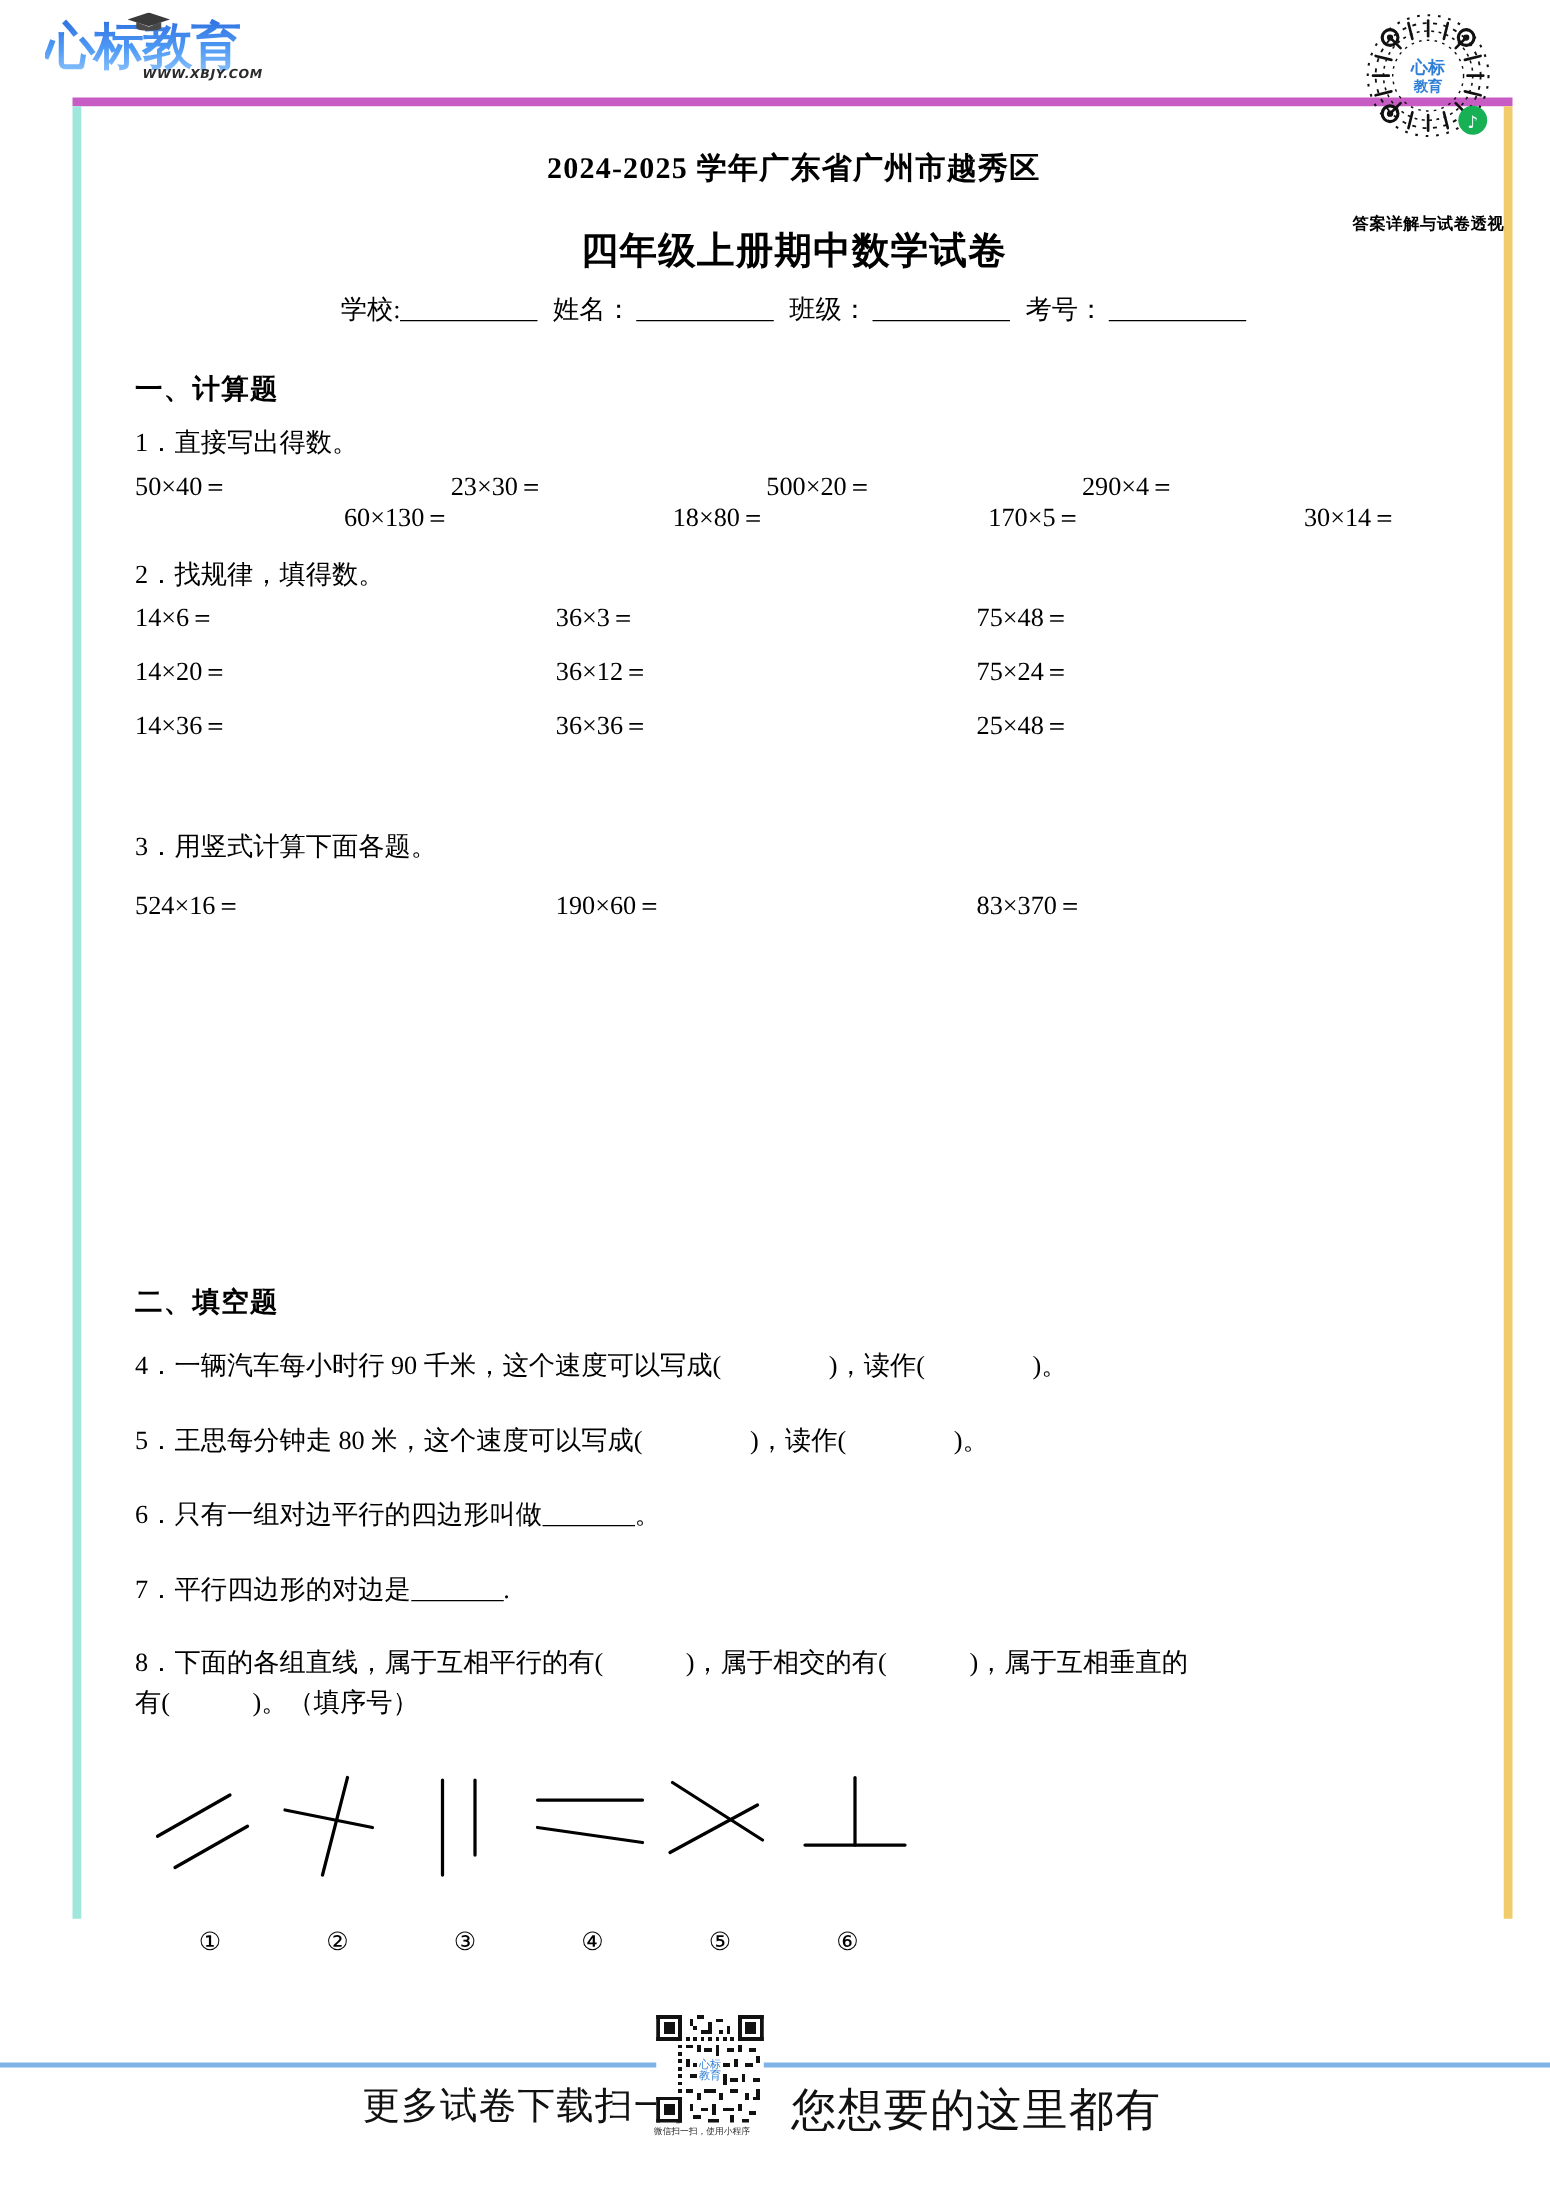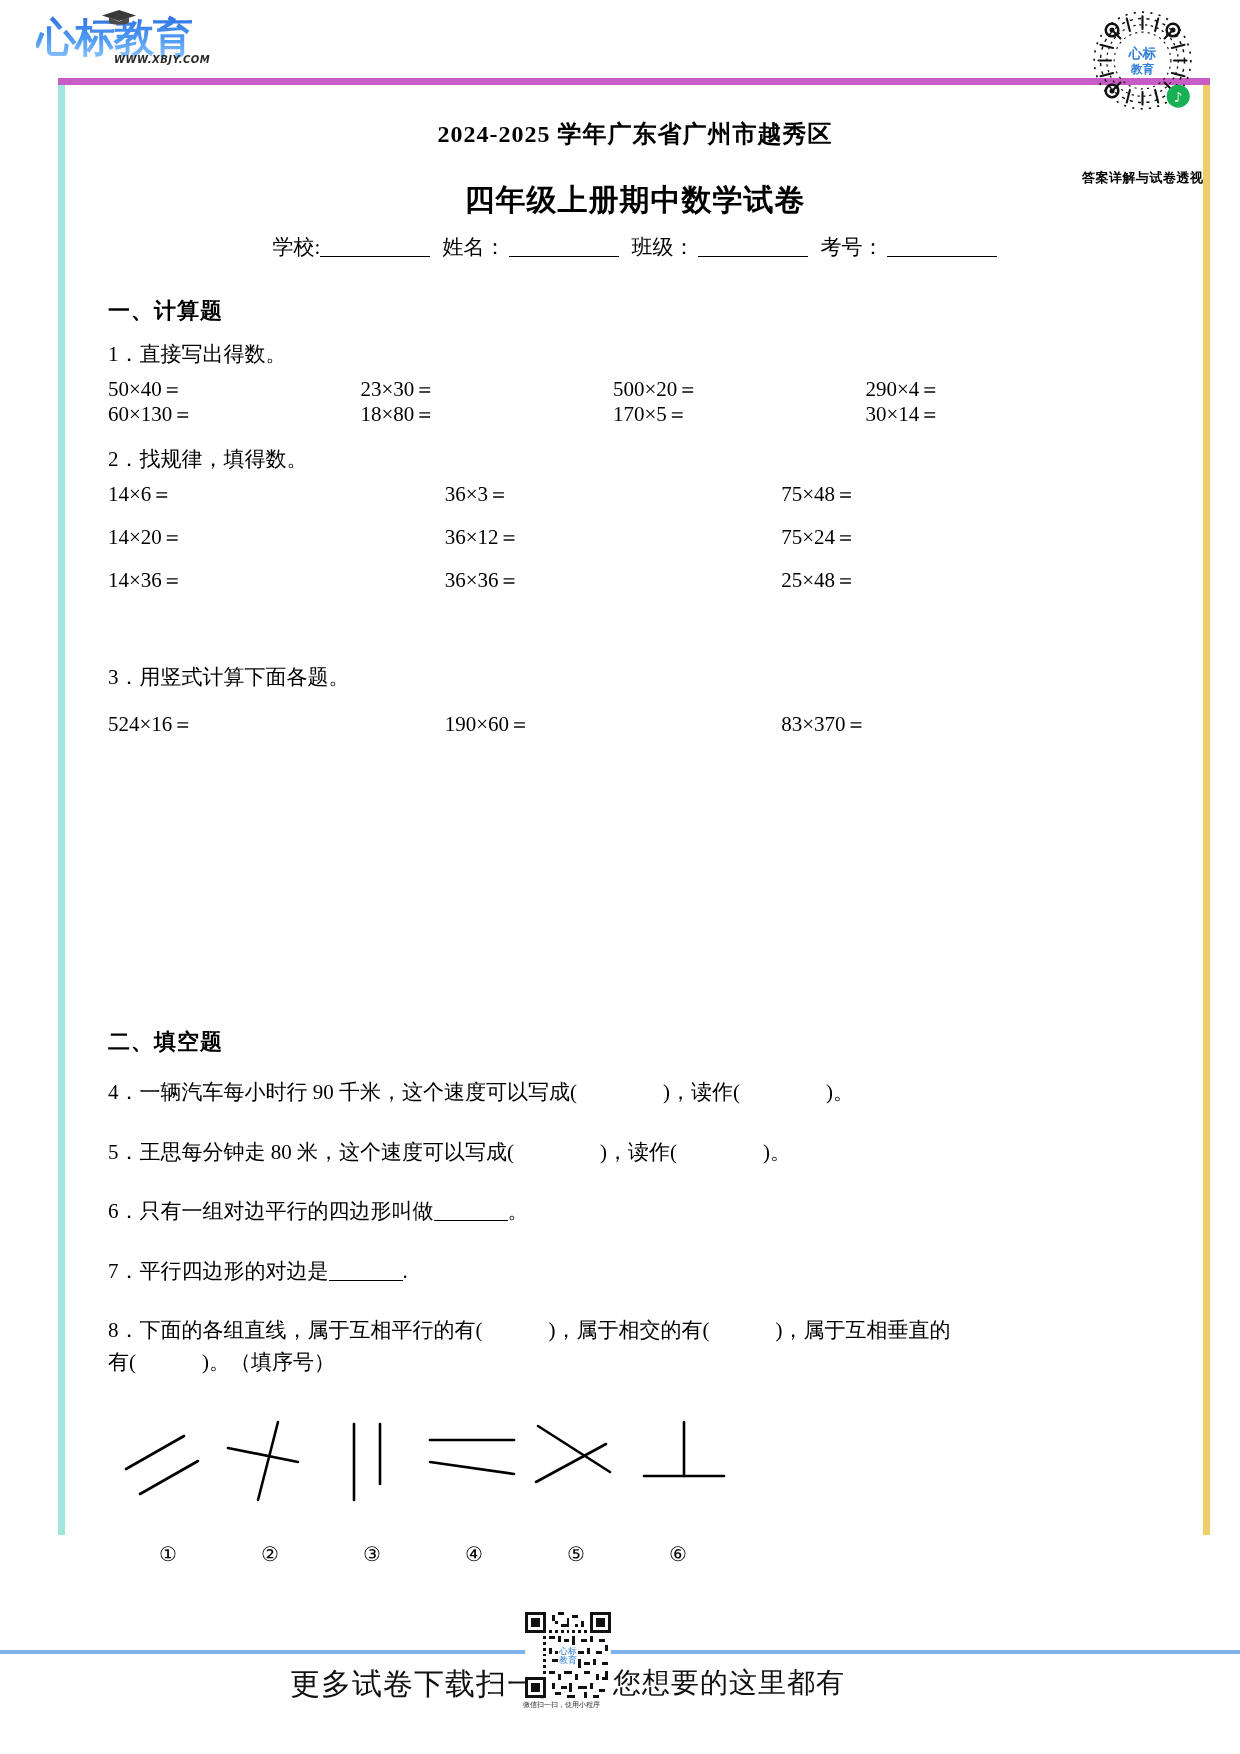--- a/index.html
+++ b/index.html
@@ -168,21 +168,21 @@
     display: flex;
     margin: 0 0 6px 0;
   }
   .expr-row.g4 > .expr { width: 25%; }
   .expr-row.g3 > .expr { width: 33.33%; }
   .expr {
     font-size: 21px;
     white-space: nowrap;
   }
   .expr-row.tight { margin-bottom: 4px; }
-  .expr-row.loose { margin-bottom: 24px; }
+  .expr-row.loose { margin-bottom: 24px; text-align: right; }
   .spacer-q3 { height: 70px; }
   .spacer-after-q3 { height: 290px; }
 
   
   .fib-item {
     margin: 0 0 28px 0;
     font-size: 21px;
     line-height: 1.5;
   }
   .paren-blank { display: inline-block; width: 86px; }
@@ -238,22 +238,22 @@
   #footer-text-left {
     position: absolute;
     left: 290px; top: 68px;
     font-size: 30px;
     font-family: "DejaVu Sans", sans-serif;
     letter-spacing: 1px;
     color: #111;
   }
   #footer-text-right {
     position: absolute;
-    left: 613px; top: 68px;
-    font-size: 28px;
+    left: 633px; top: 68px;
+    font-size: 36px;
     font-family: Liberation Mono, monospace;
     letter-spacing: 1px;
     color: #111;
   }
   #footer-qr {
     position: absolute;
     left: 525px; top: 16px;
     width: 86px; height: 86px;
   }
   #footer-qr-note {

